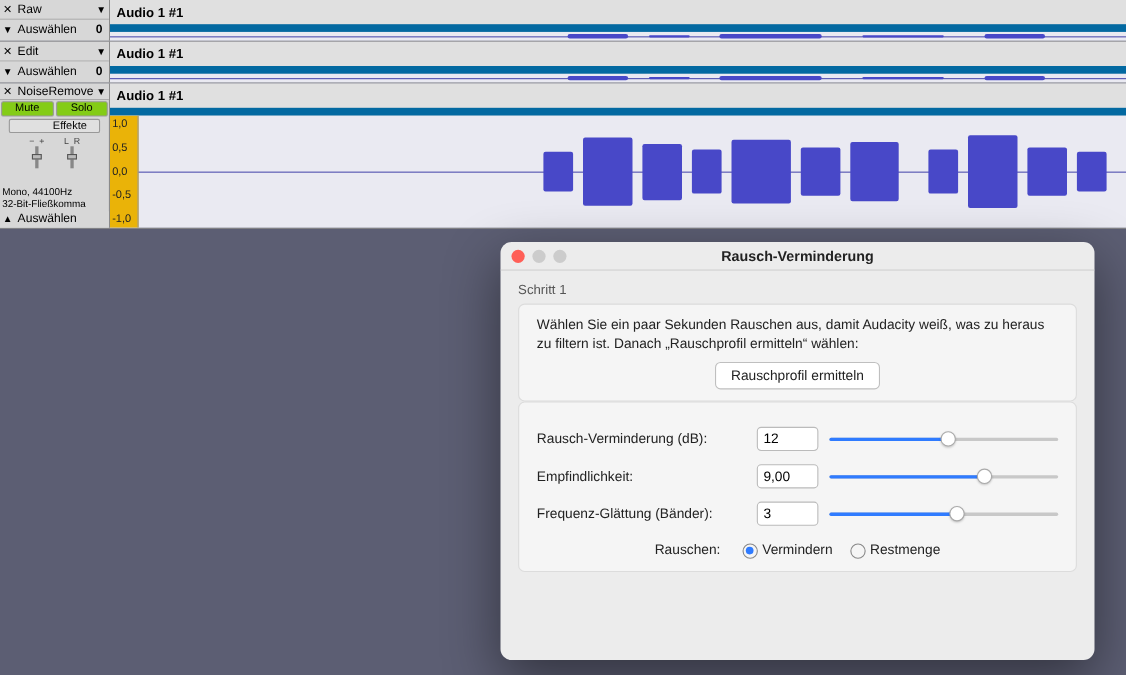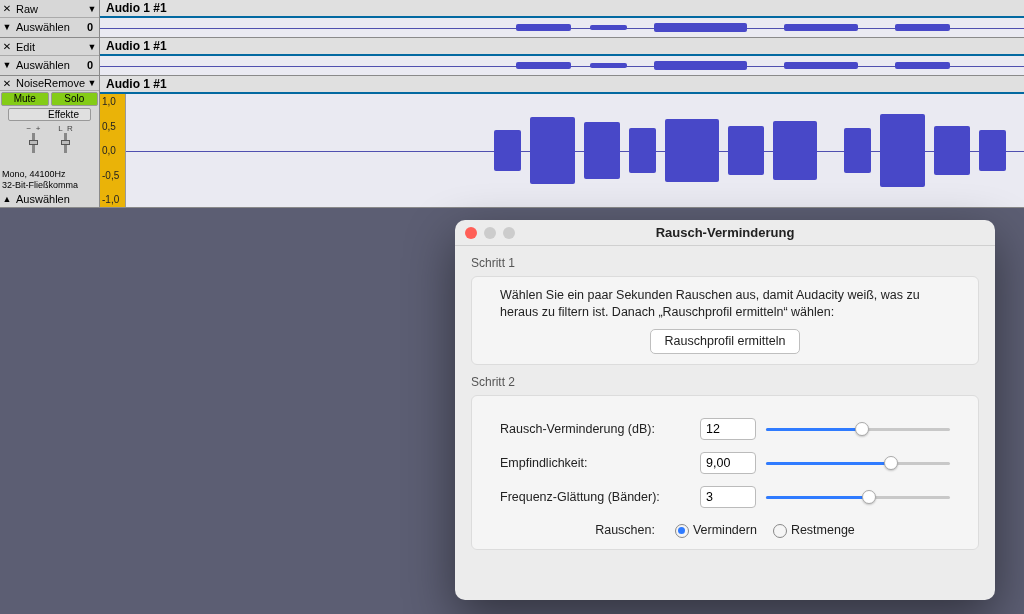--- a/index.html
+++ b/index.html
@@ -35,21 +35,21 @@
   .tp-sliders { flex: 1; display: flex; align-items: center; justify-content: center;
     font-size: 8px; color: #444; gap: 8px; padding: 2px 4px; }
   .vslider { width: 24px; display: flex; flex-direction: column; align-items: center; }
   .vslider .rail { width: 3px; height: 20px; background:#888; position:relative;}
   .vslider .knob { position:absolute; left:-3px; width:9px;height:5px;background:#bbb;border:1px solid #555;}
 
   .tp-info { font-size: 9px; line-height: 11px; padding: 1px 2px; margin-top: 13px; }
 
   
   .wave-col { flex: 1; background: #eaeaf2; display: flex; flex-direction: column; }
-  .wave-title { height: 18px; background: #e0e0e0; border-bottom:2px solid #0369a1;
+  .wave-title { height: 29px; background: #e0e0e0; border-bottom:7px solid #0369a1;
     font-size: 12px; font-weight: bold; padding-left: 6px; display:flex; align-items:center;}
   .wave-body  { flex: 1; position: relative; overflow: hidden; }
 
   .wave-axis { position:absolute; left:0; top:0; bottom:0; width:26px;
     font-size:10px; color:#222; display:flex; flex-direction:column; justify-content:space-between;
     padding:2px 2px; background:#eab308; border-right:1px solid #999;}
 
   .waveform { position:absolute; left:0; right:0; top:0; bottom:0; }
   .expanded .waveform { left:26px; }
   .midline { position:absolute; left:0; right:0; height:1px; background:#5050b0; }
@@ -64,21 +64,21 @@
   .dlg-title { height:26px; display:flex; align-items:center; justify-content:center;
     position:relative; border-bottom:1px solid #d0d0d0;}
   .dlg-title .traffic { position:absolute; left:10px; display:flex; gap:7px;}
   .dot { width:12px;height:12px;border-radius:50%; background:#ccc; }
   .dot.red { background:#ff5f57;}
   .dlg-title .ttl { font-weight:600; font-size:13px;}
 
   .dlg-body { flex:1; padding:6px 16px 10px 16px; display:flex; flex-direction:column; }
   .step-label { font-size:12px; color:#555; margin:4px 0 6px 0;}
   .step-box { background:#f5f5f5; border:1px solid #dcdcdc; border-radius:6px;
-    padding:10px 28px; font-size:12.5px; line-height:17px; }
+    padding:10px 16px; font-size:12.5px; line-height:17px; }
   .step-box.center { text-align:left;}
   .btn { display:inline-block; background:#fff; border:1px solid #bfbfbf;
     border-radius:5px; padding:3px 14px; font-size:12.5px;}
   .profil-row { text-align:center; margin-top:8px;}
 
   .param-row { display:flex; align-items:center; margin-top:12px; gap:10px; }
   .param-row .lbl { width:190px; font-size:12.5px;}
   .param-row input.val { width:56px; height:22px; border:1px solid #bbb;
     border-radius:4px; padding:0 5px; font-size:12.5px; background:#fff;}
   .slider { flex:1; position:relative; height:16px; }
@@ -234,21 +234,20 @@
 
   <div class="dlg-body">
     <div class="step-label">Schritt 1</div>
     <div class="step-box center">
       <div>Wählen Sie ein paar Sekunden Rauschen aus, damit Audacity weiß, was zu heraus zu filtern ist. Danach „Rauschprofil ermitteln“ wählen:</div>
       <div class="profil-row">
         <span class="btn">Rauschprofil ermitteln</span>
       </div>
     </div>
 
-    <div class="step-label" style="margin-top:10px;">Schritt 2</div>
     <div class="step-box">
 
       <div class="param-row">
         <span class="lbl">Rausch-Verminderung (dB):</span>
         <input class="val" value="12" style="">
         <div class="slider">
           <div class="rail"></div>
             <div class="fill" style="width:52%"></div>
           <div class="knob" style="left:calc(52% - 7px)"></div>
         </div>

